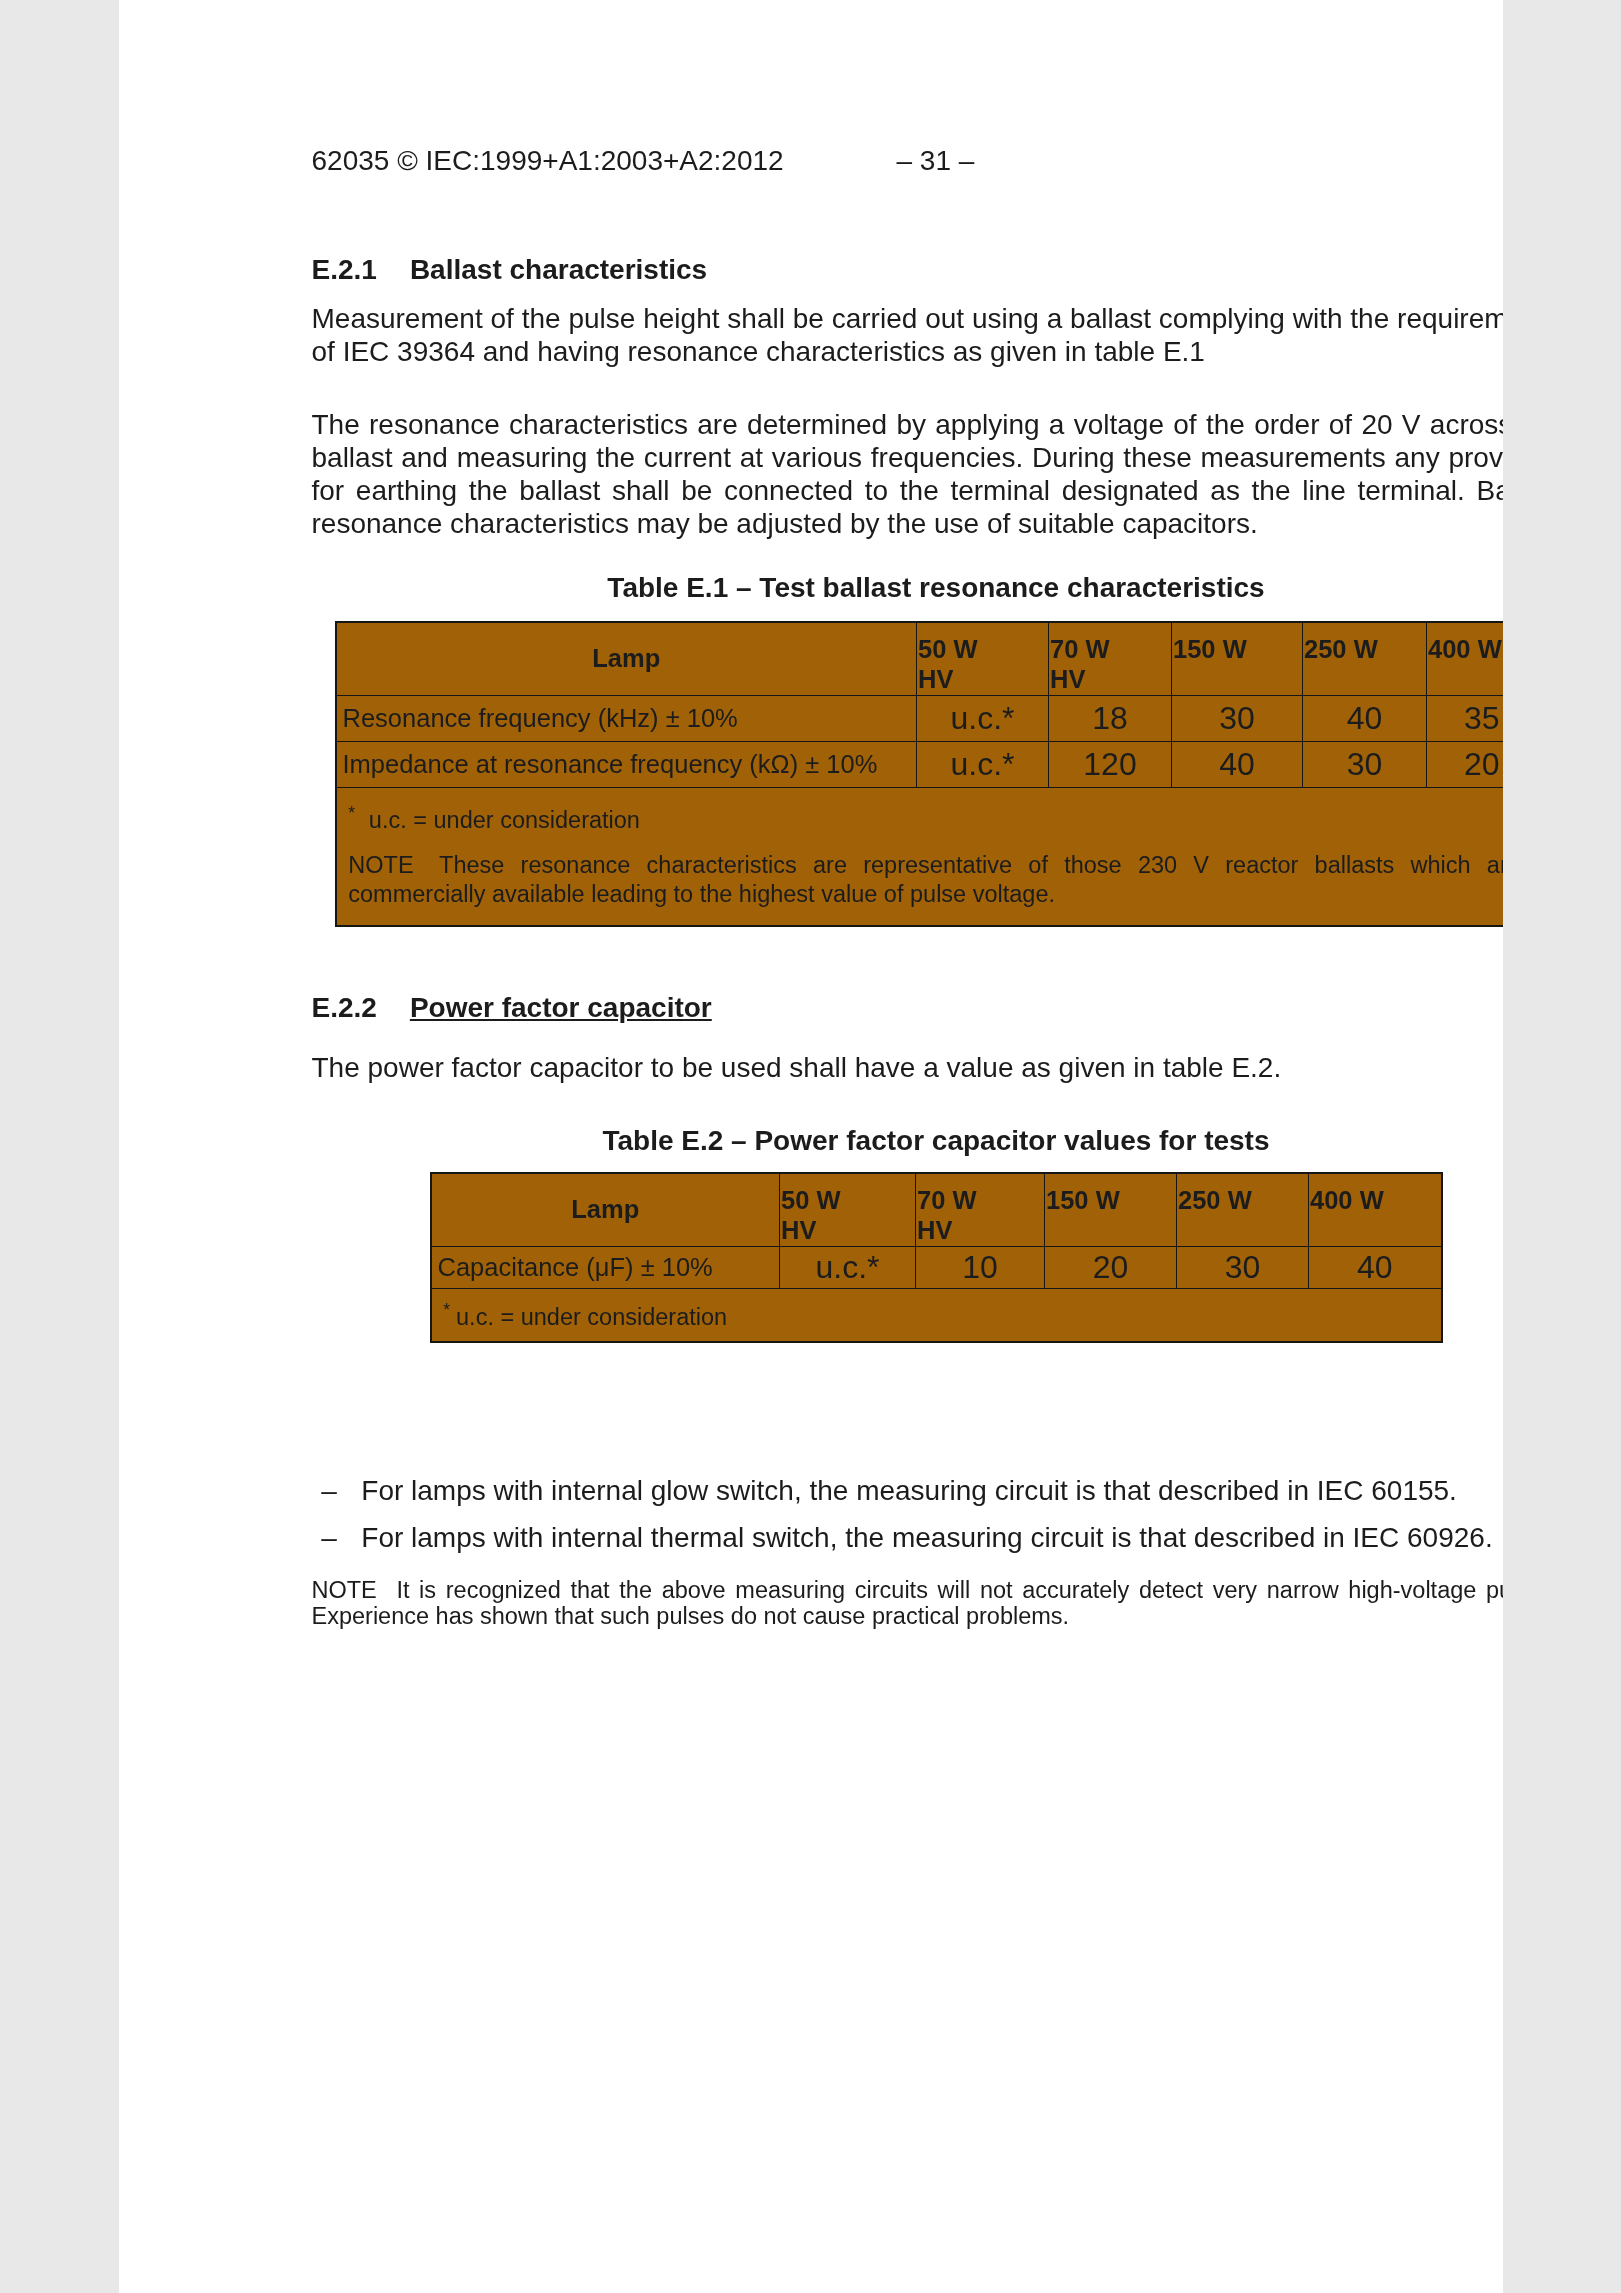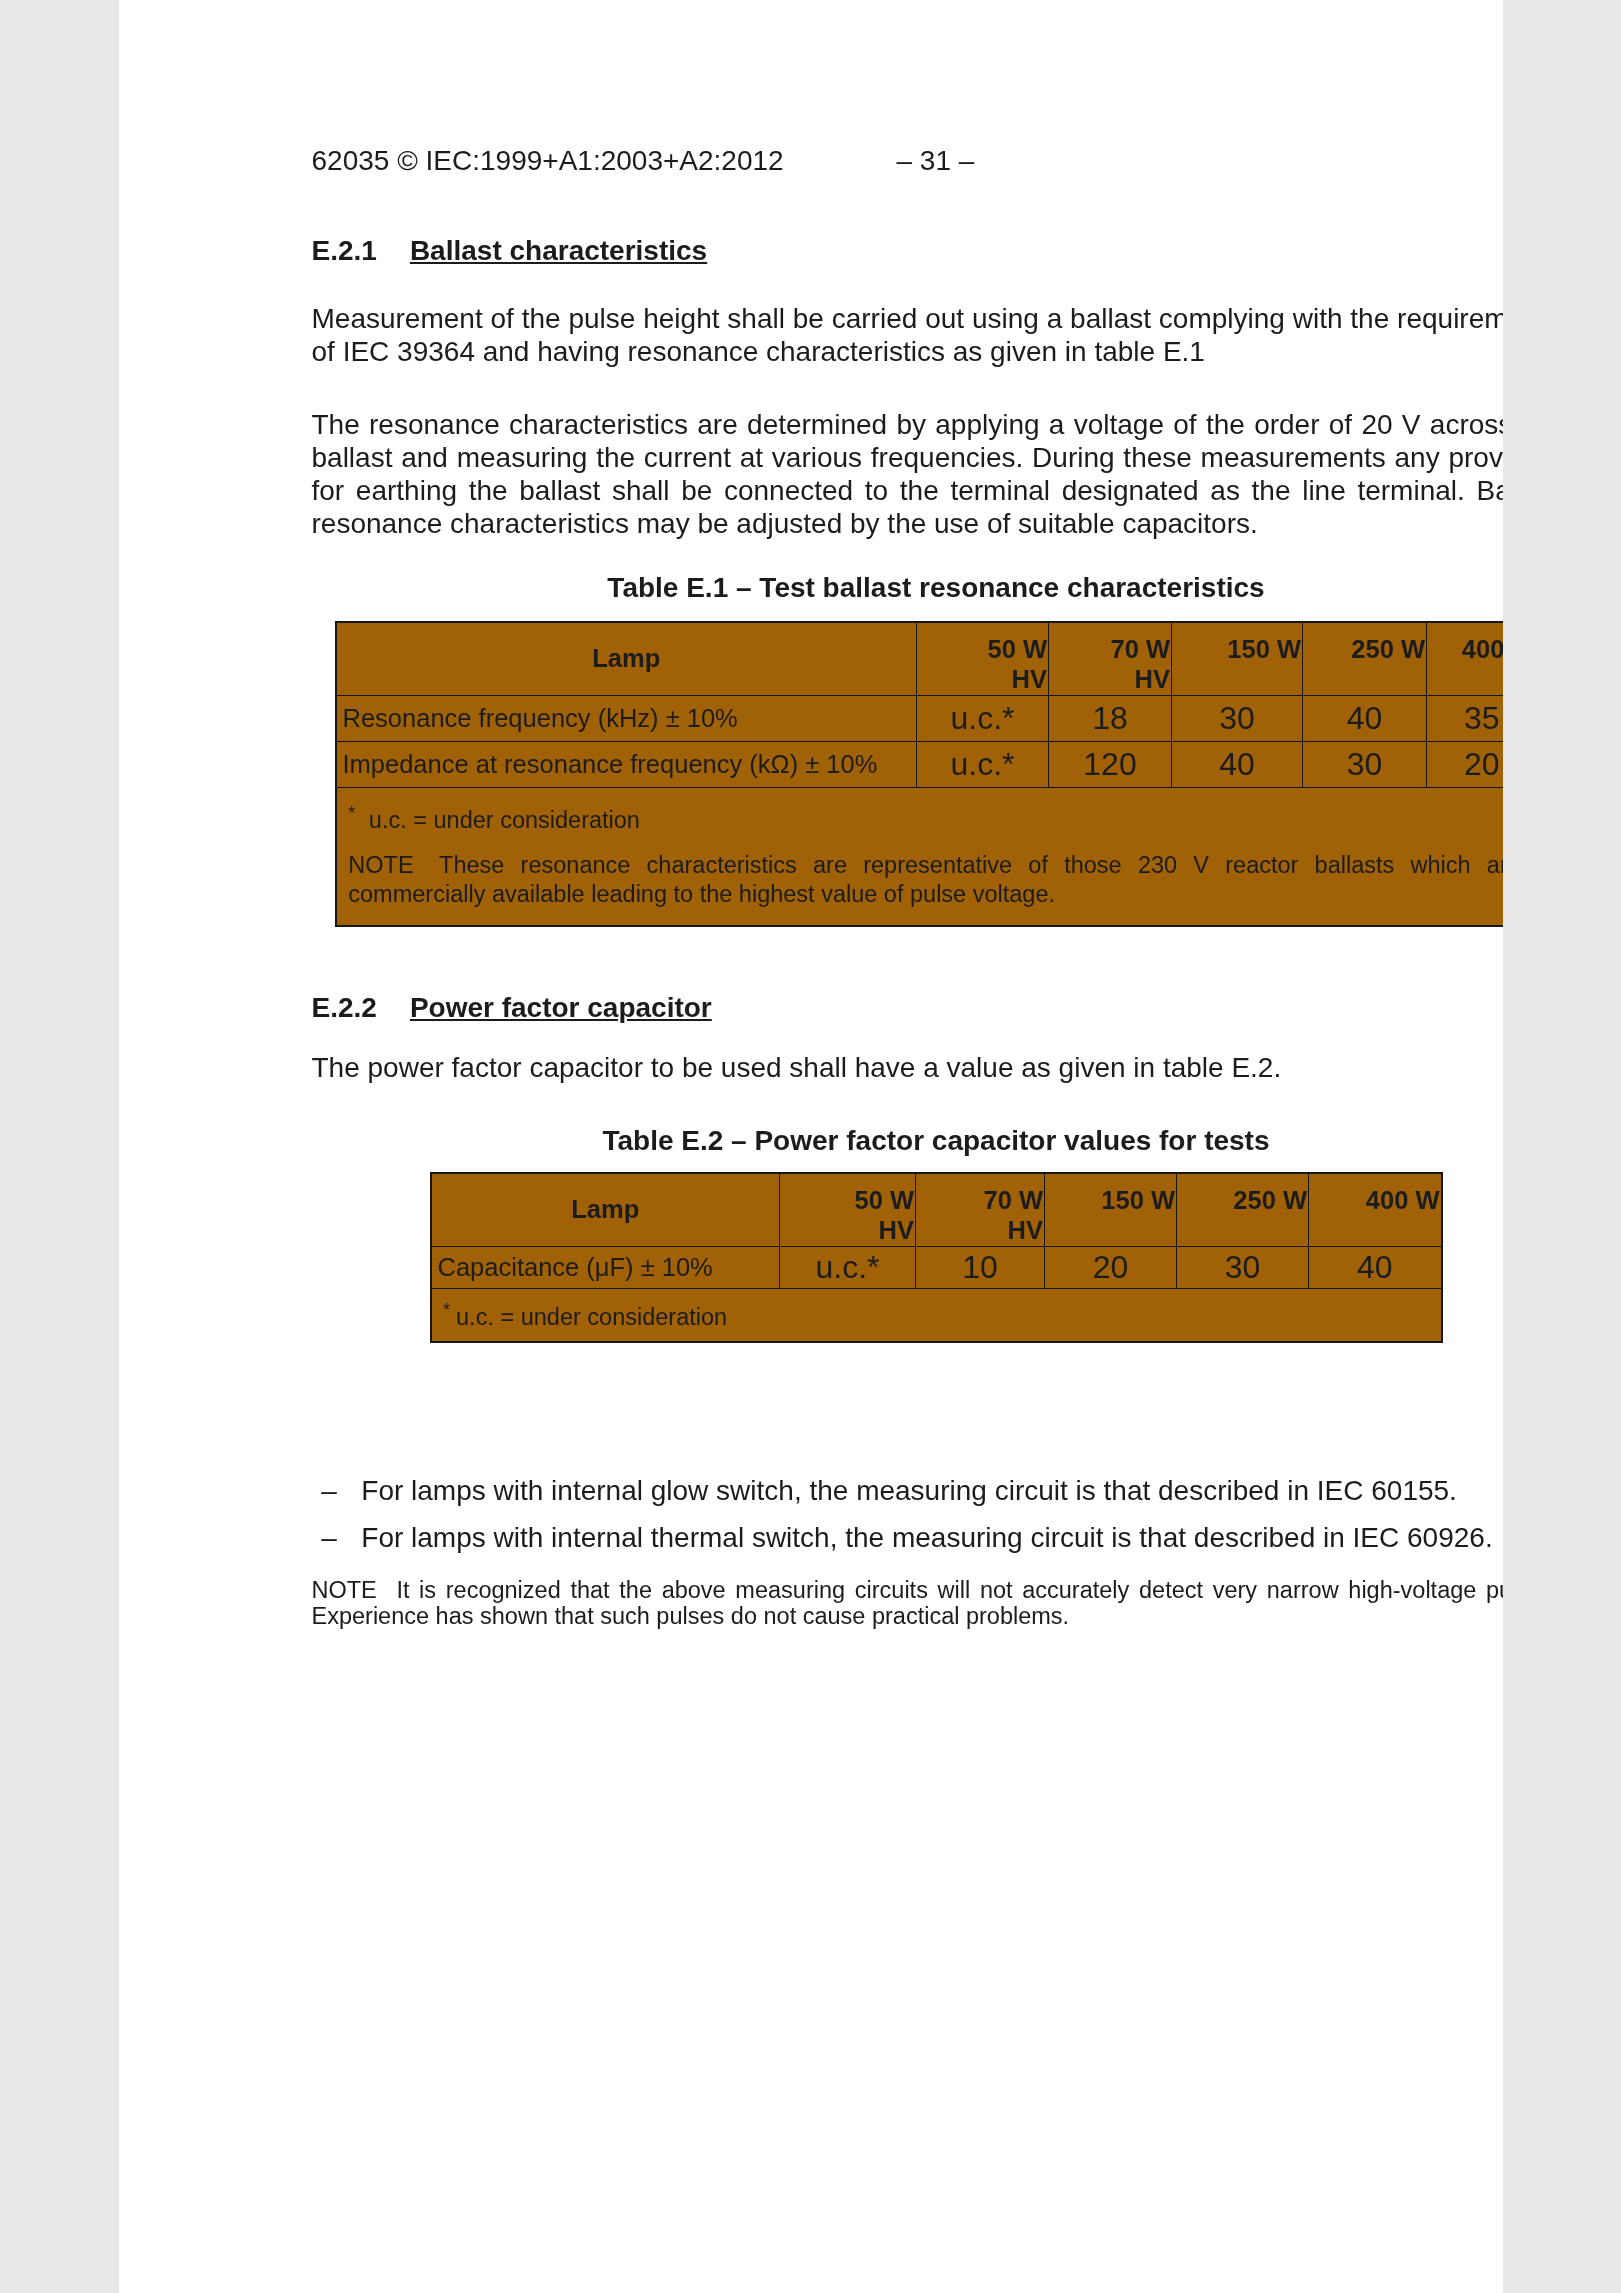--- a/index.html
+++ b/index.html
@@ -29,21 +29,21 @@
 
   
   .tbl-title { text-align:center; font-weight:bold; font-size:28px; }
 
   
   table { border-collapse:collapse; table-layout:fixed; background:#a16207; }
   table.std { border:2.5px solid #161616; }
   table.std th, table.std td { border:1.5px solid #161616; box-sizing:border-box; }
 
   th.watt { font-size:25.5px; line-height:30px; font-weight:bold;
-            text-align:right; vertical-align:top; padding-top:10.8px; }
+            text-align:left; vertical-align:top; padding-top:10.8px; }
   th.lamp { font-size:25.5px; font-weight:bold; text-align:center; vertical-align:middle; }
   td.lbl  { font-size:25.5px; text-align:left; padding-left:6px; vertical-align:middle; }
   td.val  { font-size:32px; text-align:center; vertical-align:middle;margin-top:12px; }
 
   .e1 { position:absolute; top:621px;  left:216px; width:1204px; }
   .e1 tr.hdr  { height:73px; }
   .e1 tr.data { height:46px; }
   .e2 { position:absolute; top:1172px; left:311px; width:1012px; }
   .e2 tr.hdr  { height:72px; }
   .e2 tr.data { height:42px; }
@@ -67,21 +67,21 @@
 </head>
 <body>
 
 <div class="page">
 
   <div class="abs runhead">
     <span>62035 © IEC:1999+A1:2003+A2:2012</span>
     <span class="pgnum">– 31 –</span>
   </div>
 
-  <div class="abs sec-head" style="top:235px;text-decoration:underline;">
+  <div class="abs sec-head" style="top:254px;">
     <span class="num gap-wide">E.2.1</span><span>Ballast characteristics</span>
   </div>
   <div class="abs body-para" style="top:302px;">Measurement of the pulse height shall be carried out using a ballast complying with the requirements of IEC 39364 and having resonance characteristics as given in table E.1</div>
   <div class="abs body-para" style="top:408px;">The resonance characteristics are determined by applying a voltage of the order of 20 V across the ballast and measuring the current at various frequencies. During these measurements any provision for earthing the ballast shall be connected to the terminal designated as the line terminal. Ballast resonance characteristics may be adjusted by the use of suitable capacitors.</div>
 
   <div class="abs tbl-title" style="top:572px;">Table E.1 – Test ballast resonance characteristics</div>
   <table class="std e1">
     <colgroup>
       <col style="width:581px">
         <col style="width:132px">

